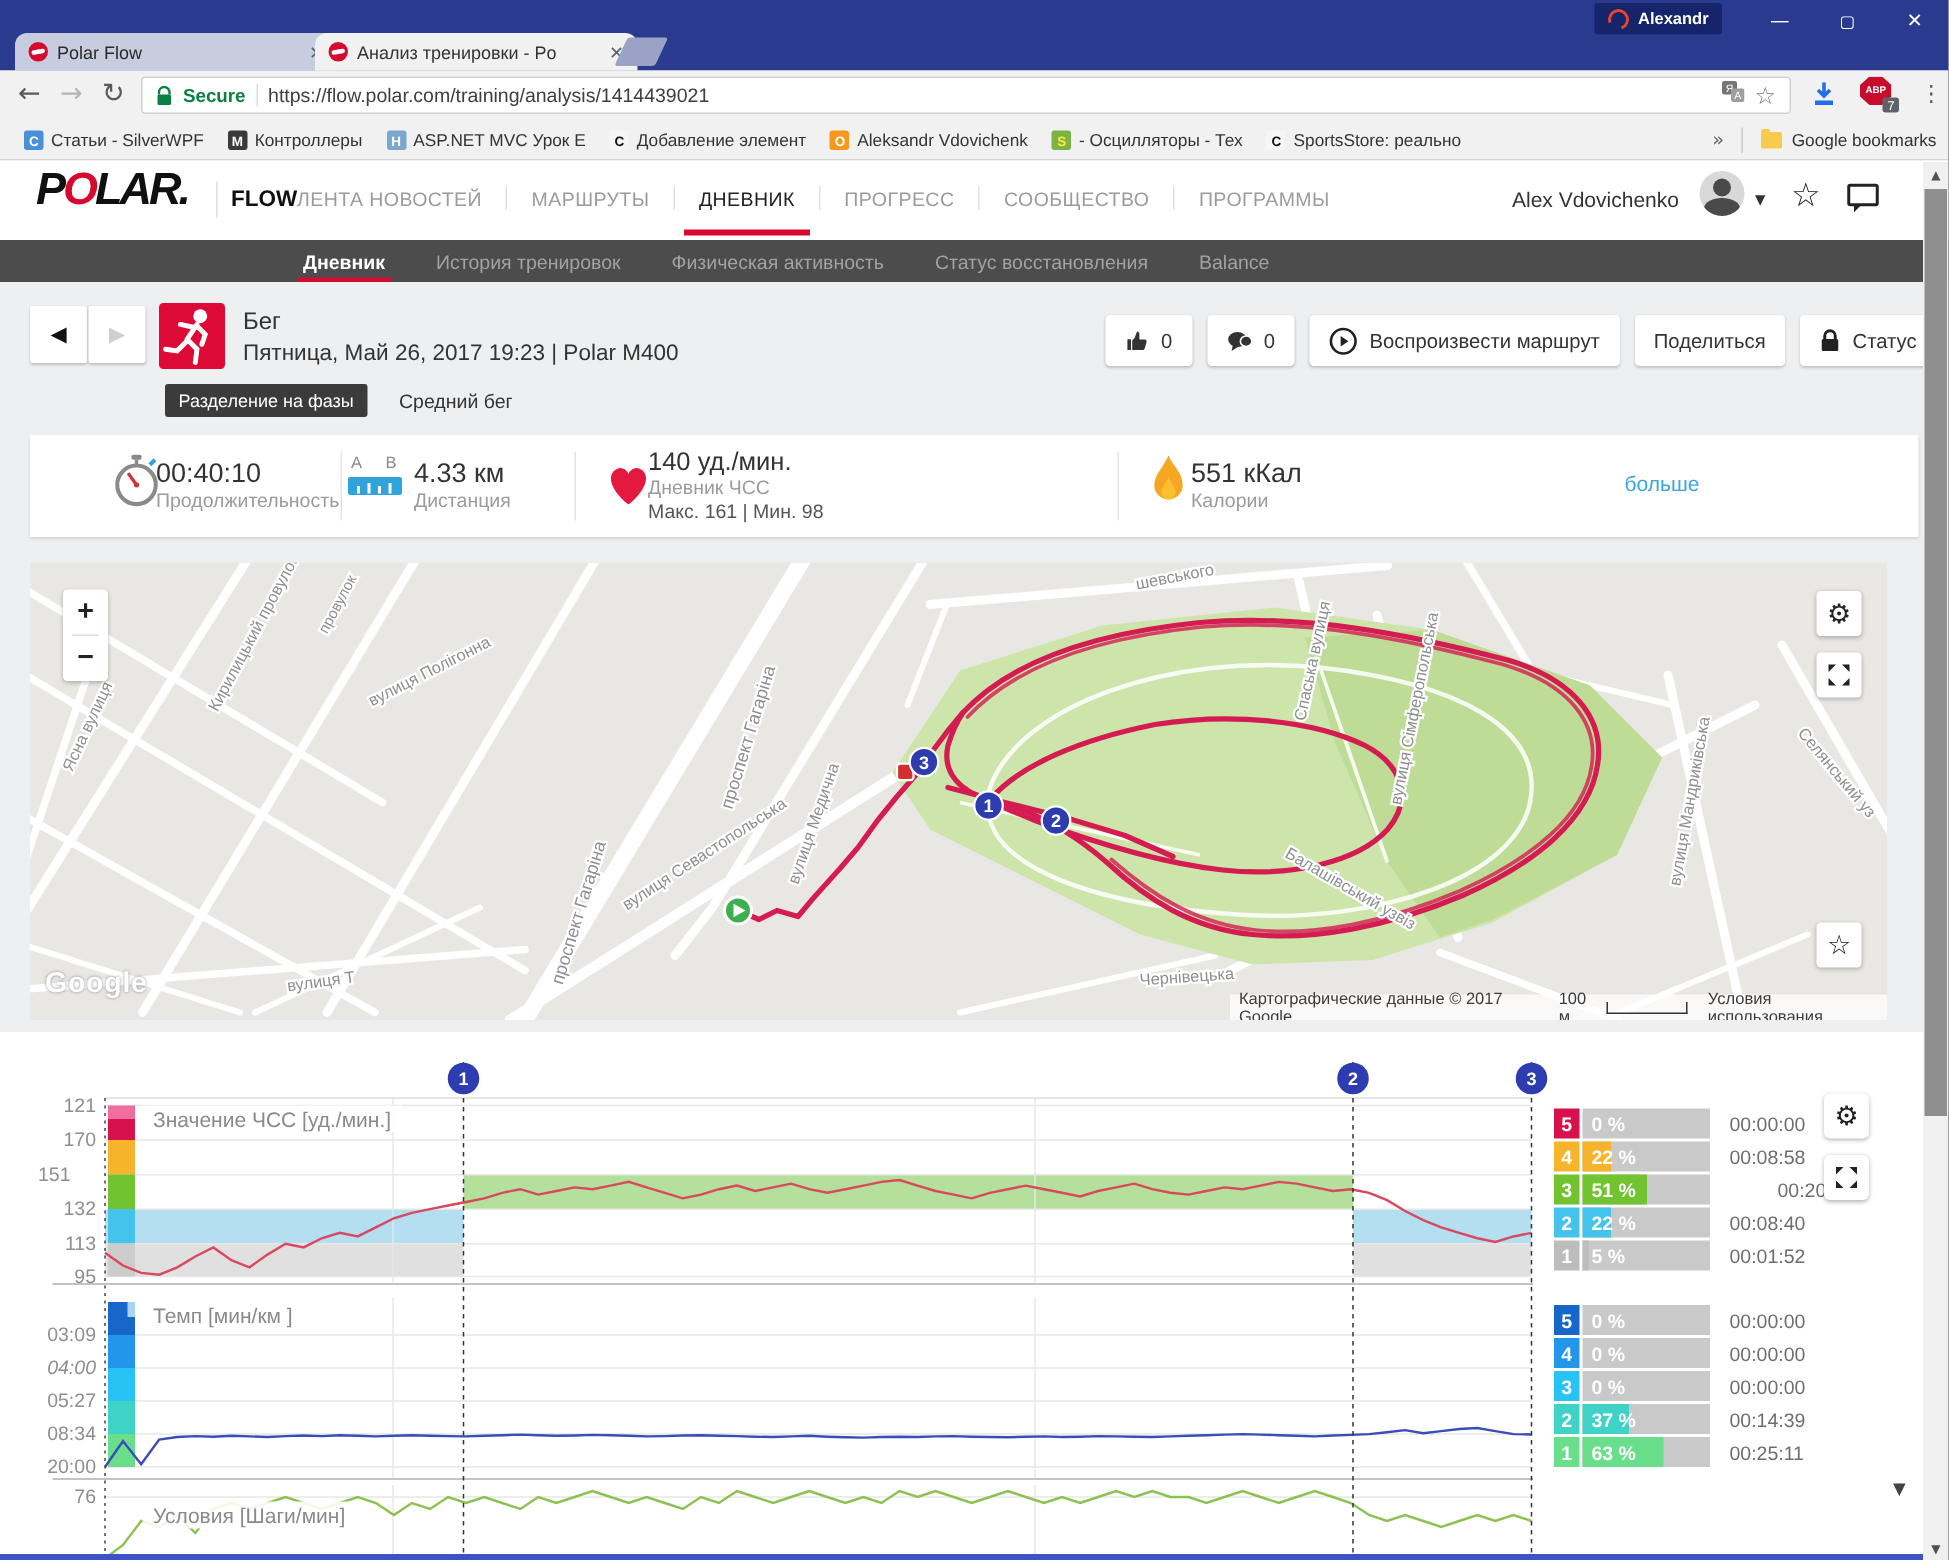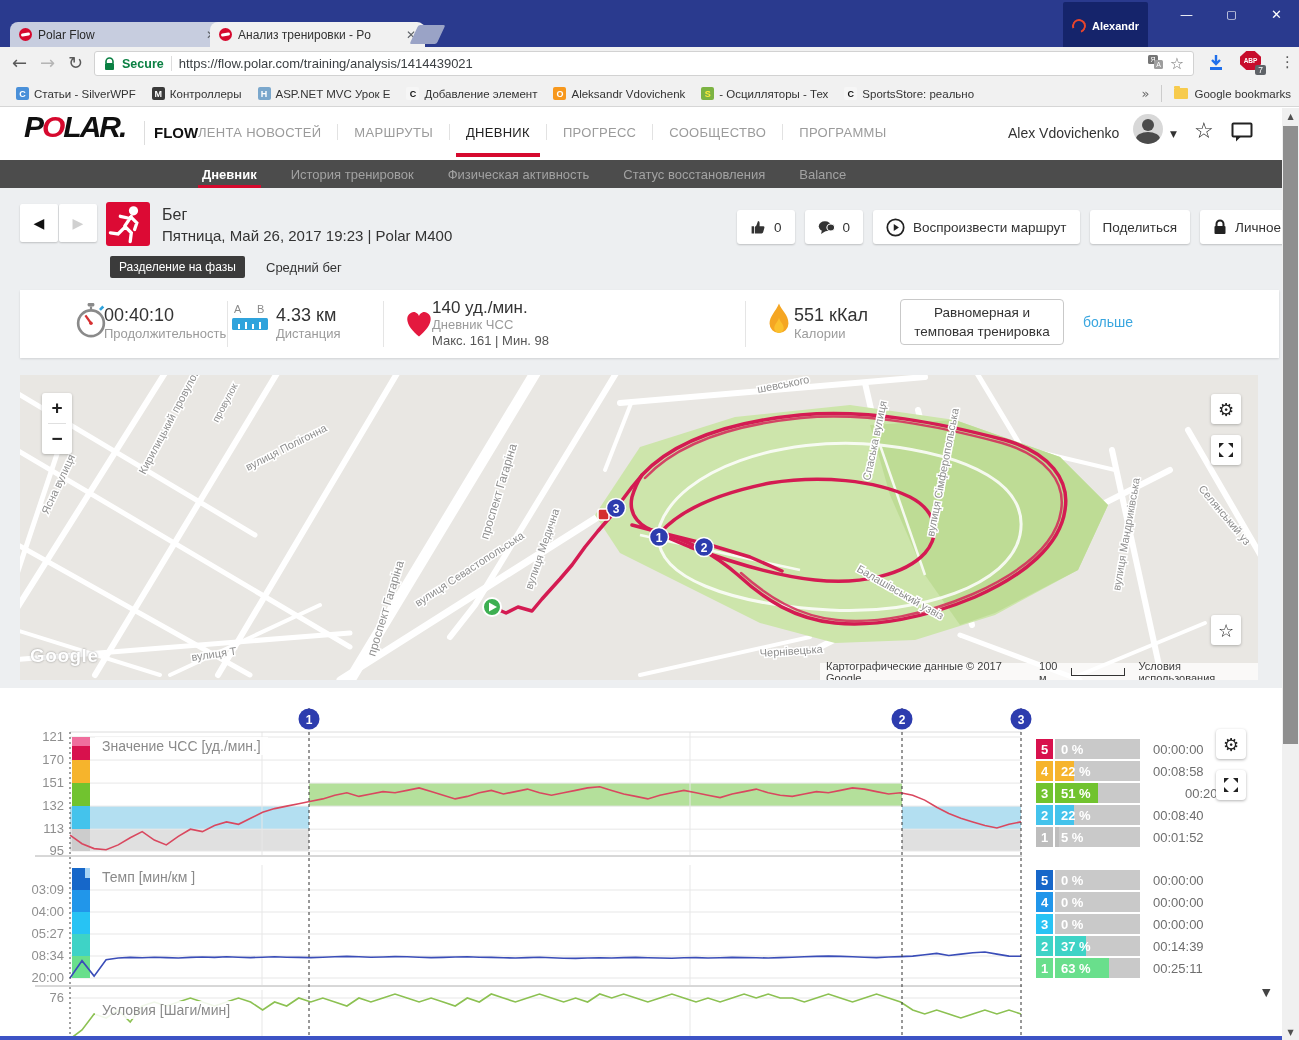--- a/index.html
+++ b/index.html
@@ -10,21 +10,21 @@
   
   .titlebar{left:0;top:0;width:1299px;height:47px;background:#2a3a8e;}
   .tab{position:absolute;top:22px;height:25px;border-radius:8px 8px 0 0;display:flex;align-items:center;padding:0 9px;font-size:12px;justify-content:center;}
   .tab1{left:10px;width:197px;background:#c7cddf;color:#2a2a2a;}
   .tab2{left:210px;width:197px;background:#f1f1f1;color:#333;}
   .favicon{width:13px;height:13px;border-radius:50%;background:#d6092e;margin-right:6px;position:relative;flex:none;}
   .favicon:after{content:"";position:absolute;left:2px;top:5px;width:9px;height:3px;background:#fff;border-radius:2px;transform:rotate(-10deg);}
   .tabtitle{white-space:nowrap;overflow:hidden;flex:1;}
   .tabclose{margin-left:6px;color:#5f6368;font-size:12px;flex:none;}
   .newtab{left:414px;top:25px;width:27px;height:19px;background:#9aa3c6;transform:skewX(-25deg);border-radius:2px;}
-  .profile-badge{left:1063px;top:2px;height:21px;background:#15246b;border-radius:2px;display:flex;align-items:center;padding:13px 9px;color:#fff;font-size:11px;font-weight:bold;gap:6px;}
+  .profile-badge{left:1063px;top:2px;height:21px;background:#15246b;border-radius:2px;display:flex;align-items:center;padding:0 9px;color:#fff;font-size:11px;font-weight:bold;gap:6px;}
   .pbicon{width:10px;height:10px;border:2px solid #e8452c;border-radius:50%;border-bottom-color:transparent;transform:rotate(25deg);}
   .winbtn{top:0;width:45px;height:28px;color:#fff;display:flex;align-items:center;justify-content:center;font-size:13px;}
   .toolbar{left:0;top:47px;width:1299px;height:34px;background:#f1f1f1;}
   .navbtn{top:52px;font-size:18px;color:#5a5a5a;}
   .urlbar{left:94px;top:51px;width:1100px;height:25px;background:#fff;border:1px solid #d2d2d2;border-radius:3px;display:flex;align-items:center;padding:0 9px;gap:7px;box-sizing:border-box;}
   .secure{color:#0b8043;font-size:12.5px;font-weight:bold;}
   .urlsep{width:1px;height:15px;background:#ddd;}
   .urltext{font-size:13px;color:#3c4043;white-space:nowrap;}
   .abp{left:1240px;top:51px;width:23px;height:21px;}
   .abp-oct{position:absolute;left:0;top:0;width:21px;height:19px;background:#c70d2c;clip-path:polygon(30% 0,70% 0,100% 30%,100% 70%,70% 100%,30% 100%,0 70%,0 30%);color:#fff;font-size:6.5px;font-weight:bold;display:flex;align-items:center;justify-content:center;}
@@ -274,21 +274,21 @@
       <span>Воспроизвести маршрут</span>
     </div>
     <div class="wbtn">
       <span>Поделиться</span>
     </div>
     <div class="wbtn">
       <svg width="14" height="16" viewBox="0 0 14 16">
           <path d="M3.5,7 V5 a3.5,3.5 0 0 1 7,0 V7" fill="none" stroke="#222" stroke-width="2"></path>
           <rect x="1.5" y="7" width="11" height="8" rx="1" fill="#222"></rect>
         </svg>
-      <span>Личное</span>
+      <span>Статус</span>
     </div>
   </div>
 
   <div class="abs statscard">
     <div class="abs" style="left:54px;top:12px">
       <svg width="34" height="38" viewBox="0 0 30 34">
           <rect x="12" y="1" width="6" height="3" rx="1" fill="#8a8a8a"></rect>
           <rect x="14" y="4" width="2" height="3" fill="#8a8a8a"></rect>
           <line x1="23" y1="7" x2="26" y2="4" stroke="#2fa3dc" stroke-width="2.4"></line>
           <circle cx="15" cy="19" r="11.5" fill="#fff" stroke="#8a8a8a" stroke-width="2.4"></circle>
@@ -323,24 +323,20 @@
     <div class="abs" style="left:412px;top:43px;font-size:13px;color:#555">Макс. 161  |  Мин. 98</div>
     <div class="abs stat-div" style="left:725px"></div>
     <div class="abs" style="left:746px;top:12px">
       <svg width="26" height="36" viewBox="0 0 22 30">
           <path d="M11,1 C13,7 19,10 19,18 a8,8 0 0 1 -16,0 C3,12 8,8 11,1 Z" fill="#f5a623"></path>
           <path d="M11,13 C12,17 15,18 15,22 a4,4 0 0 1 -8,0 C7,18 10,17 11,13 Z" fill="#fbc02d"></path>
         </svg>
     </div>
     <div class="abs stat-val" style="left:774px;top:15px">551 кКал</div>
     <div class="abs stat-lbl" style="left:774px;top:36px">Калории</div>
-    <div class="abs benefit-btn">
-      <span>Равномерная и</span>
-      <span>темповая тренировка</span>
-    </div>
     <div class="abs more-link">больше</div>
   </div>
 
   <div class="abs mapwrap">
     <svg id="map-svg" width="1238" height="305" viewBox="0 0 1238 305">
       <rect x="0" y="0" width="1238" height="305" fill="#e9e7e3"></rect>
       <g stroke="#ffffff" fill="none" stroke-linecap="round">
         <path d="M150,-10 L-45,300" stroke-width="6"></path>
         <path d="M262,-10 L75,300" stroke-width="6"></path>
         <path d="M45,55 L-15,235" stroke-width="5"></path>
@@ -491,26 +487,26 @@
       </g>
       <line x1="1021" y1="708" x2="1021" y2="1040" stroke="#333" stroke-dasharray="3,3"></line>
       <g>
         <circle cx="1021" cy="719" r="10.5" fill="#2d3cae"></circle>
         <text x="1021" y="723.5" font-size="12" font-weight="bold" fill="#fff" text-anchor="middle" font-family="Liberation Sans">3</text>
       </g>
     </svg>
   <div id="chart-ticks">
       <div class="tick abs" style="left: 28px; top: 729px;">121</div>
       <div class="tick abs" style="left: 28px; top: 752.043px;">170</div>
-      <div class="tick abs" style="left: 28px; top: 775.085px; text-align: right;">151</div>
+      <div class="tick abs" style="left: 11px; top: 775.085px; text-align: right;">151</div>
       <div class="tick abs" style="left: 28px; top: 798.128px;">132</div>
       <div class="tick abs" style="left: 28px; top: 821.17px;">113</div>
       <div class="tick abs" style="left: 28px; top: 843px;">95</div>
       <div class="tick abs" style="left: 28px; top: 882px;">03:09</div>
-      <div class="tick abs" style="left: 28px; top: 904px;">04:00</div>
+      <div class="tick abs" style="left: 28px; top: 904px; font-style: italic;">04:00</div>
       <div class="tick abs" style="left: 28px; top: 926px;">05:27</div>
       <div class="tick abs" style="left: 28px; top: 948px;">08:34</div>
       <div class="tick abs" style="left: 28px; top: 970px;">20:00</div>
       <div class="tick abs" style="left: 28px; top: 990px;">76</div>
     </div>
   <div class="abs legend" style="left:95px;top:737px">Значение ЧСС [уд./мин.]</div>
   <div class="abs legend" style="left:95px;top:868px">Темп [мин/км ]</div>
   <div class="abs legend" style="left:95px;top:1001px">Условия [Шаги/мин]</div>
   <div id="zone-tables">
       <div class="zrow" style="top: 739px;">

